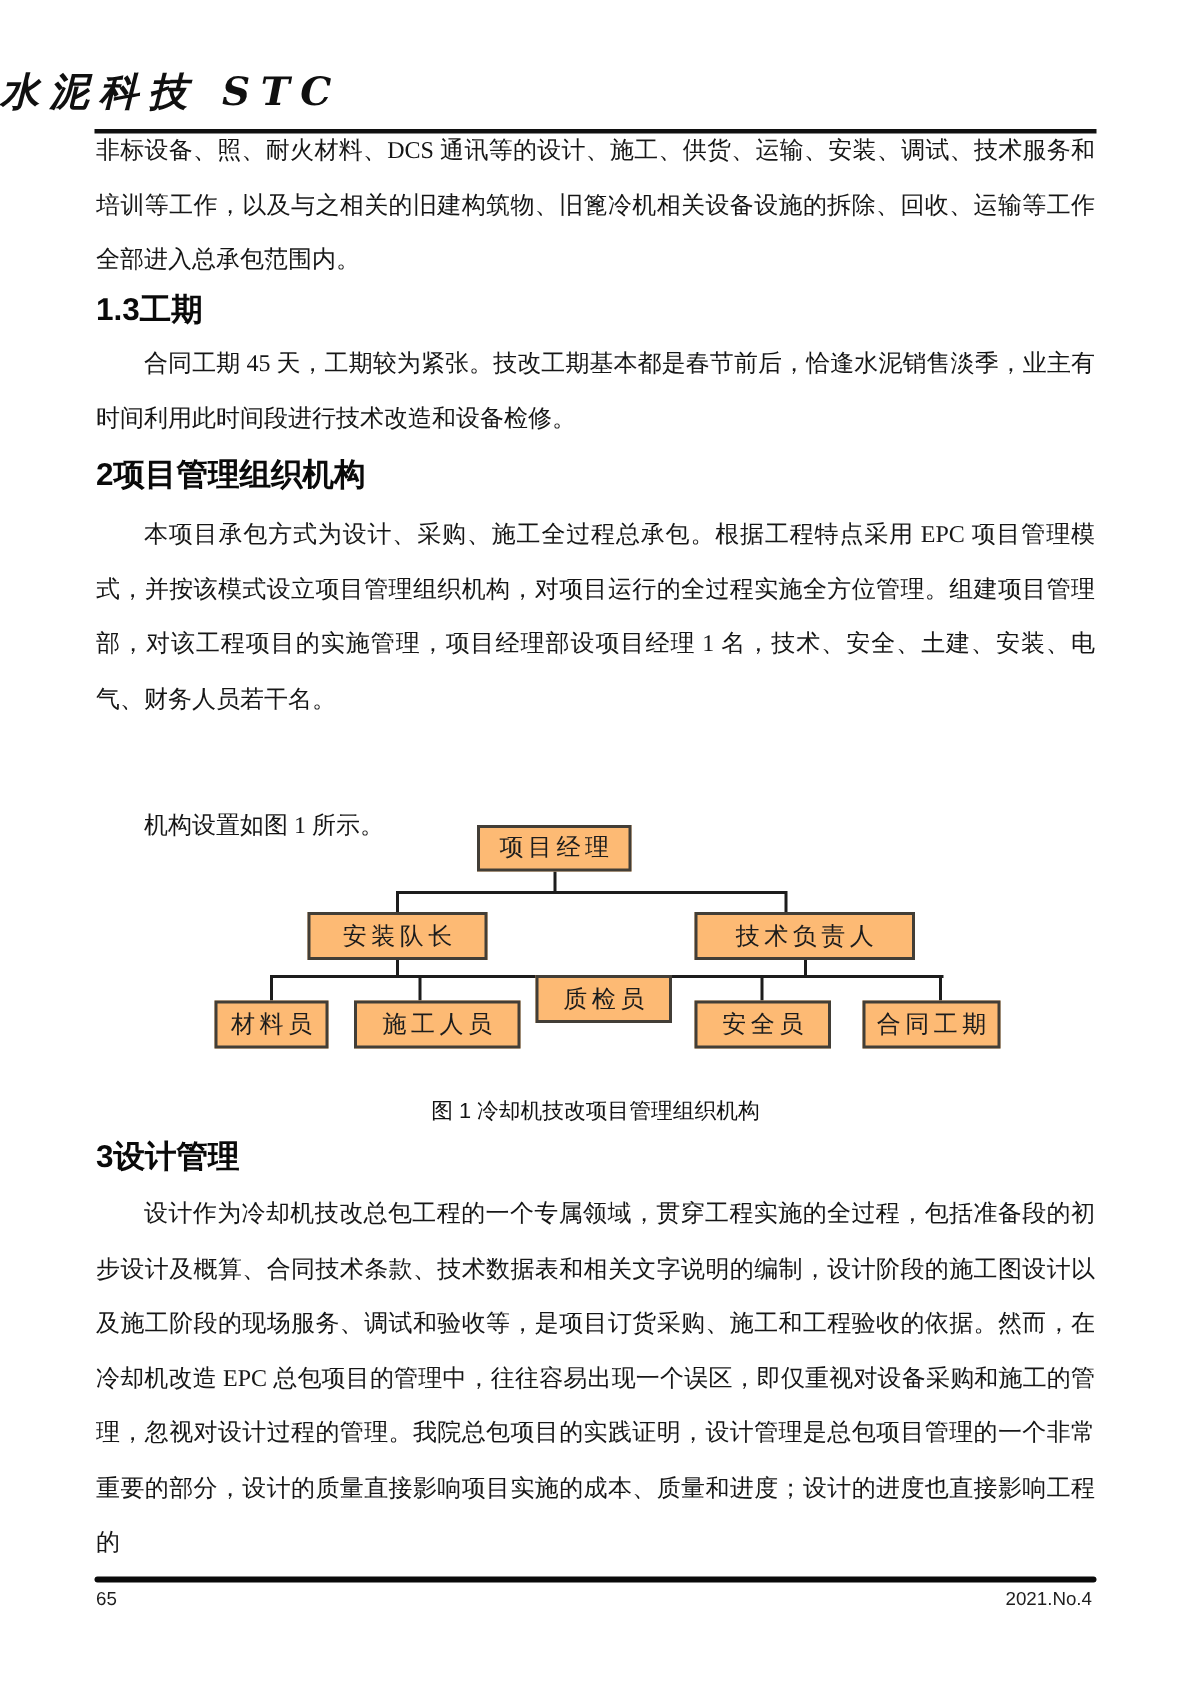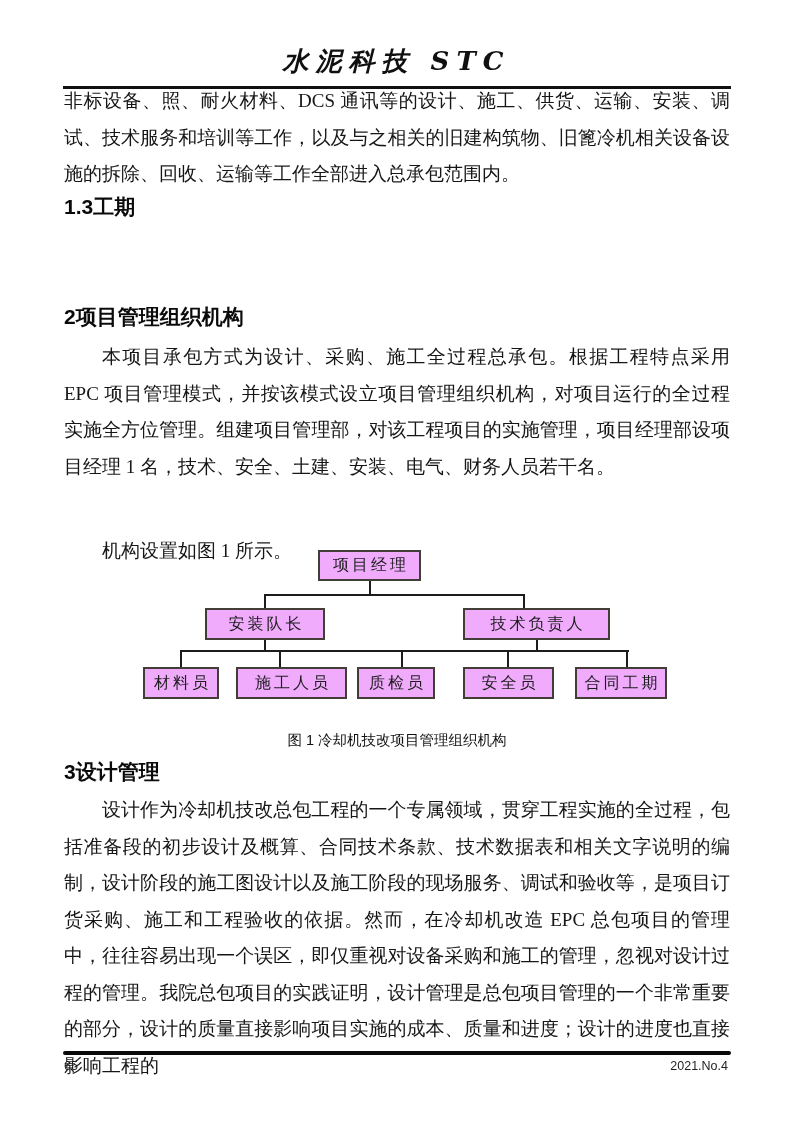--- a/index.html
+++ b/index.html
@@ -5,32 +5,32 @@
   * { margin:0; padding:0; box-sizing:border-box; }
   html,body { background:#ffffff; }
   .page {
     position:relative; width:793px; height:1122px; background:#ffffff;
     color:#141414; overflow:hidden;
     font-family:"Liberation Serif","DejaVu Serif",serif;
   }
   
   .journal-title {
     position:absolute; top:44px; left:0; width:100%;
-    text-align:center; font-family:"DejaVu Serif",serif;
+    font-family:"DejaVu Serif",serif;
     font-style:italic; font-weight:700; font-size:26px;
     letter-spacing:7px; color:#101010;
   }
   .header-rule {
     position:absolute; top:86px; left:63px; width:668px; height:3px;
     background:#101010;
   }
   
   .bodyblock {
     position:absolute; left:64px; width:666px;
-    font-size:19px; line-height:36.5px; text-align:justify;
+    font-size:16px; line-height:36.5px; text-align:justify;
     color:#161616;
   }
   .indent { text-indent:2em; }
   #para-cont { top:83px; }
   #p13  { top:225px; }
   #p2a  { top:339px; }
   #p2b  { top:485px;margin-top:48px; }
   #p3   { top:792px; }
   
   .heading {
@@ -38,33 +38,33 @@
     font-family:"Liberation Sans","DejaVu Sans",sans-serif;
     font-weight:700; font-size:21px; line-height:30px; color:#0a0a0a;
   }
   .heading .hnum { display:inline-block; }
   #h13 { top:192px; }
   #h2  { top:302px; }
   #h3  { top:757px; }
   
   #chart { position:absolute; left:64px; top:548px; width:666px; height:155px; }
   .obox {
-    position:absolute; background:#f0abfc; border:2px solid #423e37;
+    position:absolute; background:#fdba74; border:2px solid #423e37;
     display:flex; align-items:center; justify-content:center;
     font-family:"Liberation Serif","DejaVu Serif",serif;
     font-size:16px; letter-spacing:3px; text-indent:3px; color:#1c1c1c;
     white-space:nowrap;
   }
   .cline { position:absolute; background:#1c1c1c; }
   #b-root { left:254px; top:2px;   width:103px; height:31px; }
   #b-l2a  { left:141px; top:60px;  width:120px; height:32px; }
   #b-l2b  { left:399px; top:60px;  width:147px; height:32px; }
   #b-m1   { left:79px;  top:119px; width:76px;  height:32px; }
   #b-m2   { left:172px; top:119px; width:111px;  height:32px; }
-  #b-m3   { left:293px; top:119px; width:78px;  height:32px; }
+  #b-m3   { left:293px; top:102px; width:91px;  height:32px; }
   #b-m4   { left:399px; top:119px; width:91px;  height:32px; }
   #b-m5   { left:511px; top:119px; width:92px;  height:32px; }
   #c-v-root  { left:305px; top:33px;  width:2px;  height:13px; }
   #c-h1      { left:200px; top:46px;  width:261px; height:2px; }
   #c-v-l2a   { left:200px; top:48px;  width:2px;  height:12px; }
   #c-v-l2b   { left:459px; top:48px;  width:2px;  height:12px; }
   #c-v-l2a-d { left:200px; top:92px;  width:2px;  height:10px; }
   #c-v-l2b-d { left:472px; top:92px;  width:2px;  height:10px; }
   #c-h2      { left:116px; top:102px; width:449px; height:2px; }
   #c-d1 { left:116px; top:104px; width:2px; height:15px; }
@@ -97,20 +97,21 @@
 <div class="page">
 
   <div class="journal-title">水泥科技 STC</div>
   <div class="header-rule"></div>
 
   <p class="bodyblock" id="para-cont">非标设备、照、耐火材料、DCS 通讯等的设计、施工、供货、运输、安装、调试、技术服务和培训等工作，以及与之相关的旧建构筑物、旧篦冷机相关设备设施的拆除、回收、运输等工作全部进入总承包范围内。</p>
 
   <h2 class="heading" id="h13">
     <span class="hnum">1.3</span><span>工期</span>
   </h2>
+  <p class="bodyblock indent" id="p13">合同工期 45 天，工期较为紧张。技改工期基本都是春节前后，恰逢水泥销售淡季，业主有时间利用此时间段进行技术改造和设备检修。</p>
 
   <h2 class="heading" id="h2">
     <span class="hnum">2</span><span>项目管理组织机构</span>
   </h2>
   <p class="bodyblock indent" id="p2a">本项目承包方式为设计、采购、施工全过程总承包。根据工程特点采用 EPC 项目管理模式，并按该模式设立项目管理组织机构，对项目运行的全过程实施全方位管理。组建项目管理部，对该工程项目的实施管理，项目经理部设项目经理 1 名，技术、安全、土建、安装、电气、财务人员若干名。</p>
   <p class="bodyblock indent" id="p2b">机构设置如图 1 所示。</p>
 
   <div id="chart">
     <div class="cline" id="c-v-root"></div>
     <div class="cline" id="c-h1"></div>

